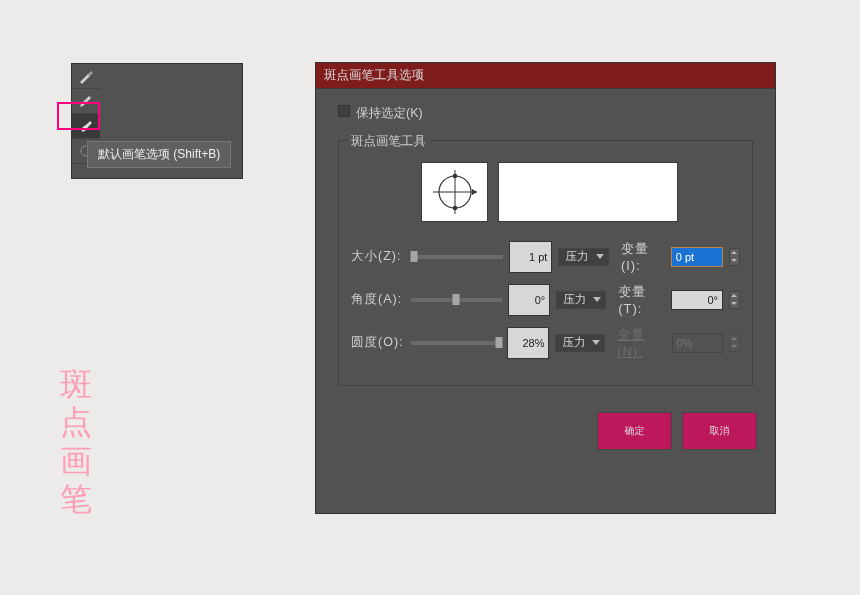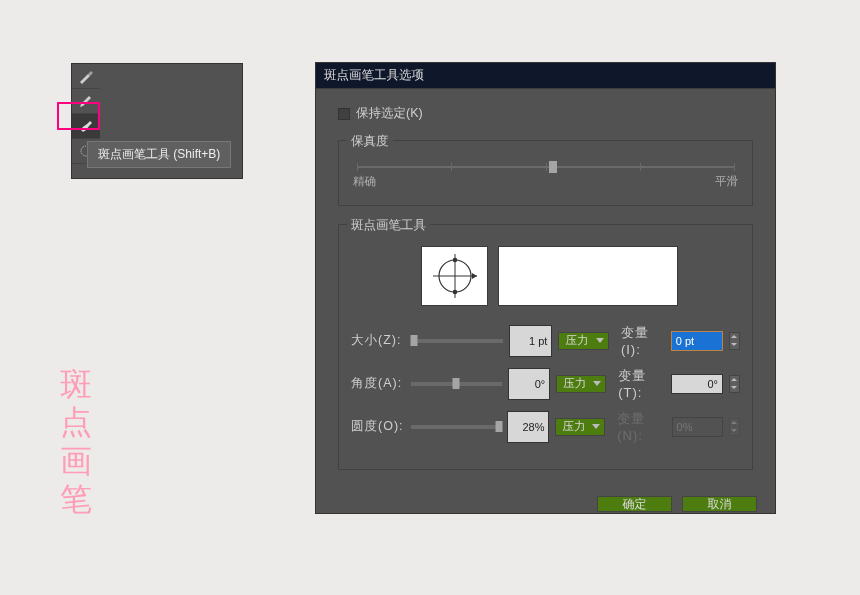--- a/index.html
+++ b/index.html
@@ -60,29 +60,29 @@
       left: 315px;
       top: 62px;
       width: 461px;
       height: 452px;
       background: #525252;
       border: 1px solid #333;
       color: #cfcfcf;
       font-size: 12.5px;
     }
     .titlebar {
-      background:#0f172a;
+      background:#7f1d1d;
       padding: 4px 8px;
       font-size: 12.5px;
       color: #dcdcdc;
       border-bottom:1px solid #3c3c3c;
     }
     .content { padding: 16px 22px; }
     .checkrow {
-      display: flex; align-items: center; gap: 6px; margin-bottom: 6px;
+      display: flex; gap: 6px; margin-bottom: 6px;
     }
     .checkbox {
       width: 12px; height: 12px; background: #404040; border:1px solid #333;
     }
     .group {
       border: 1px solid #414141;
       padding: 15px 12px 16px 12px;
       margin-top: 18px;
       position: relative;
     }
@@ -107,40 +107,40 @@
     .previews { display:flex; gap:10px; margin:6px 0 18px 70px; }
     .preview-box { background:#fff; height:60px; border:1px solid #3a3a3a; }
     .pv1 { width:67px; display:flex; align-items:center; justify-content:center; }
     .pv2 { width:180px; }
     .param-row { display:flex; align-items:center; gap:6px; margin-bottom:10px; }
     .param-label { width:60px; text-align:left; color:#cfcfcf; letter-spacing:1px; }
     .mini-slider { width:100px; height:4px; background:#6a6a6a; position:relative; }
     .mini-thumb { position:absolute; top:-4px; width:7px; height:11px; background:#a5a5a5; transform:translateX(-50%); }
     .val-box { width:46px; height:32px; background:#d7d7d7; color:#222; font-size:11px; display:flex; align-items:center; justify-content:flex-end; padding:0 4px; border:1px solid #333; }
     .dropdown {
-      height:18px; background:#4d7c0f; border:1px solid #444; display:flex; align-items:center; justify-content:space-between;
+      height:18px; background:#404040; border:1px solid #444; display:flex; align-items:center; justify-content:space-between;
       padding:0 4px 0 6px; color:#d7d7d7; font-size:11.5px;
     }
     .dd1 { width:54px; }
     .caret { width:0;height:0;border-left:4px solid transparent;border-right:4px solid transparent;border-top:5px solid #bcbcbc;}
     .var-label { color:#cfcfcf; font-size:13px; margin-left:6px; letter-spacing:1px;}
-    .var-label.dim { color:#6e6e6e; }
+    .var-label.dim { color:#6e6e6e;text-decoration:underline; }
     .var-box { width:56px; height:20px; display:flex; align-items:center; }
     .var-hl { background:#1a72d4; color:#fff; border:1px solid #bb8344; padding:0 4px; font-size:11px; justify-content:flex-start; }
     .var-plain { background:#d7d7d7; color:#222; border:1px solid #333; padding:0 4px; font-size:11px; justify-content:flex-end; }
     .var-dim { background:#525252; color:#777; border:1px solid #444; padding:0 4px; font-size:11px; }
     .spin { width:12px; height:18px; background:#5e5e5e; border:1px solid #444; display:flex; flex-direction:column; }
     .spin div{flex:1;display:flex;align-items:center;justify-content:center;}
     .spin .up{width:0;height:0;border-left:3px solid transparent;border-right:3px solid transparent;border-bottom:3px solid #bcbcbc;}
     .spin .dn{width:0;height:0;border-left:3px solid transparent;border-right:3px solid transparent;border-top:3px solid #bcbcbc;}
     .buttons { display:flex; justify-content:flex-end; gap:10px; padding:10px 18px; }
     .btn {
-      width:75px; height:16px; background:#4d7c0f; color:#dcdcdc;
+      width:75px; height:38px; background:#be185d; color:#dcdcdc;
       border:1px solid #444; display:flex; align-items:center; justify-content:center;
-      font-size:12px;
+      font-size:10px;
     }
     .side-title {
       position:absolute;
       left:60px;
       top:365px;
       color:#ff9db7;
       font-size:32px;
       font-weight:300;
       line-height:1.2;
       writing-mode:horizontal-tb;
@@ -169,45 +169,30 @@
         </svg>
     </div>
     <div class="tool-cell">
       <svg viewBox="0 0 16 16">
           <circle cx="8" cy="8" r="5" fill="none" stroke="#cfcfcf" stroke-dasharray="1 1" stroke-width="1"></circle>
         </svg>
     </div>
   </div>
 </div>
 <div class="tool-highlight"></div>
-<div class="tooltip">斑点画笔工具 (Shift+B)</div>
+<div class="tooltip">默认画笔选项 (Shift+B)</div>
 
 <div class="dialog">
   <div class="titlebar">斑点画笔工具选项</div>
   <div class="content">
     <div class="checkrow">
       <div class="checkbox"></div>
       <span>保持选定(K)</span>
     </div>
 
-    <div class="group">
-      <div class="group-title">保真度</div>
-      <div class="slider-track">
-        <div class="slider-tick" style="left:0%"></div>
-        <div class="slider-tick" style="left:25%"></div>
-        <div class="slider-tick" style="left:50%"></div>
-        <div class="slider-tick" style="left:75%"></div>
-        <div class="slider-tick" style="left:100%"></div>
-        <div class="slider-thumb" style="left:52%"></div>
-      </div>
-      <div class="slider-labels">
-        <span>精确</span>
-        <span>平滑</span>
-      </div>
-    </div>
 
     <div class="group">
       <div class="group-title">斑点画笔工具</div>
       <div class="previews">
         <div class="preview-box pv1">
           <svg width="48" height="48" viewBox="0 0 48 48">
             <line x1="24" y1="2" x2="24" y2="46" stroke="#333" stroke-width="1"></line>
             <line x1="2" y1="24" x2="46" y2="24" stroke="#333" stroke-width="1"></line>
             <polygon points="46,24 41,21 41,27" fill="#333"></polygon>
             <circle cx="24" cy="24" r="16" fill="none" stroke="#333" stroke-width="1.2"></circle>

